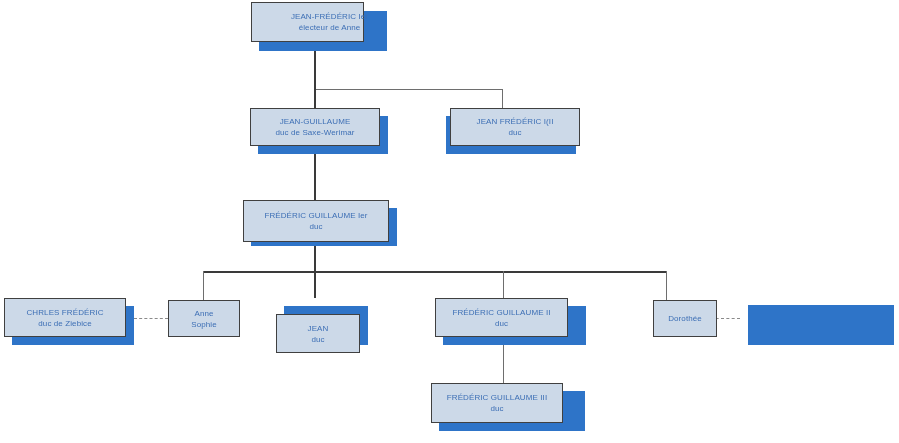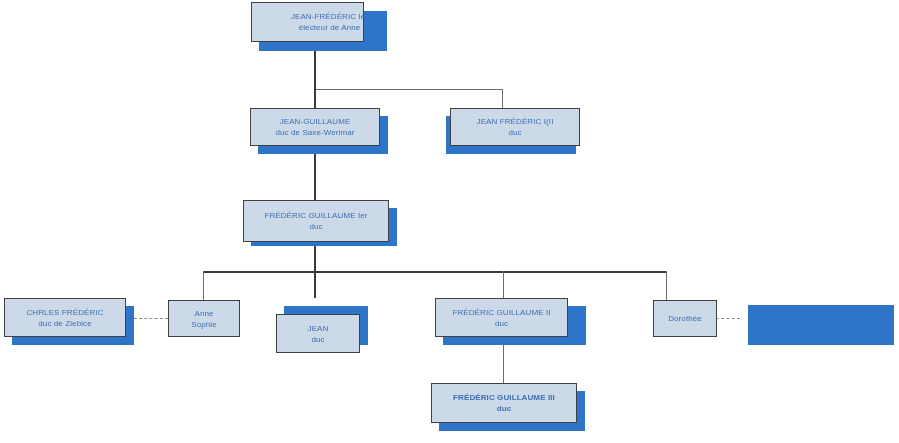--- a/index.html
+++ b/index.html
@@ -137,18 +137,18 @@
   <div class="node" style="left:435px; top:298px; width:133px; height:39px;">
     <span class="l1">FRÉDÉRIC GUILLAUME II</span>
     <span class="l2">duc</span>
   </div>
 
   <div class="node" style="left:653px; top:300px; width:64px; height:37px;">
     <span class="l1">Dorothée</span>
   </div>
 
 
-  <div class="node" style="left:431px; top:383px; width:146px; height:40px;font-weight:bold;">
+  <div class="node" style="left:431px; top:383px; width:132px; height:40px;">
     <span class="l1">FRÉDÉRIC GUILLAUME III</span>
     <span class="l2">duc</span>
   </div>
 
 </div>
 
 </body></html>

